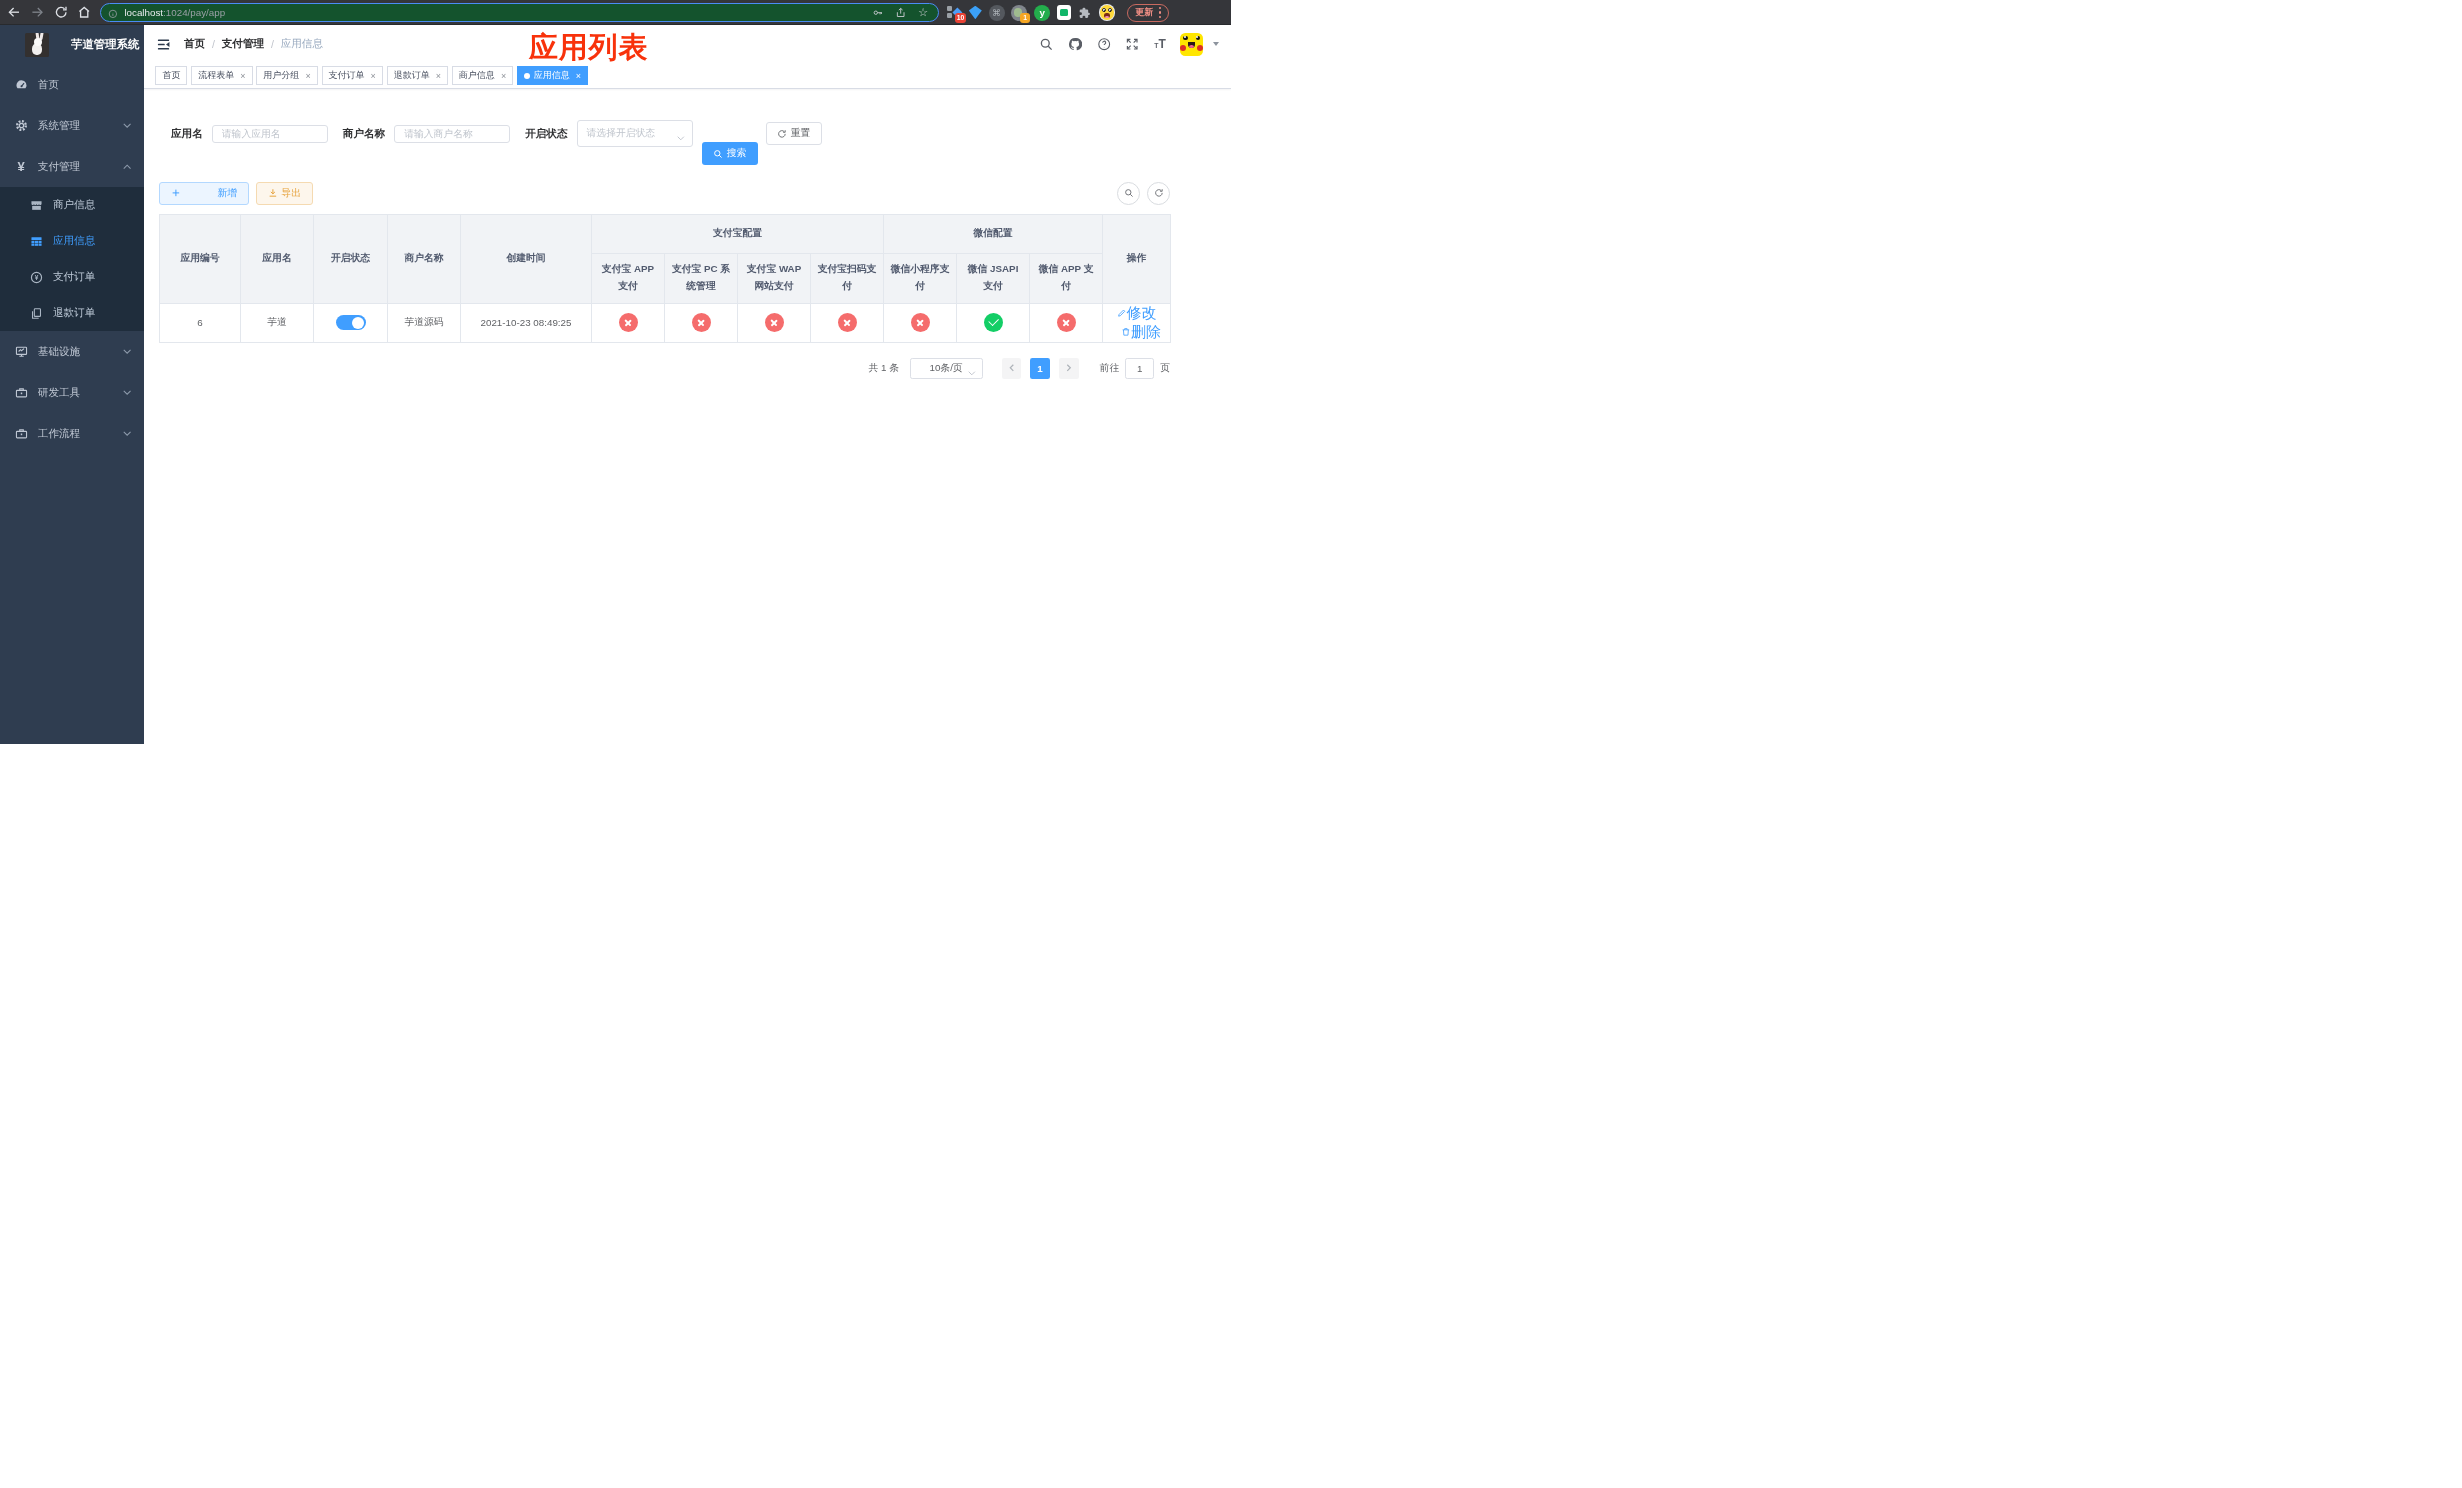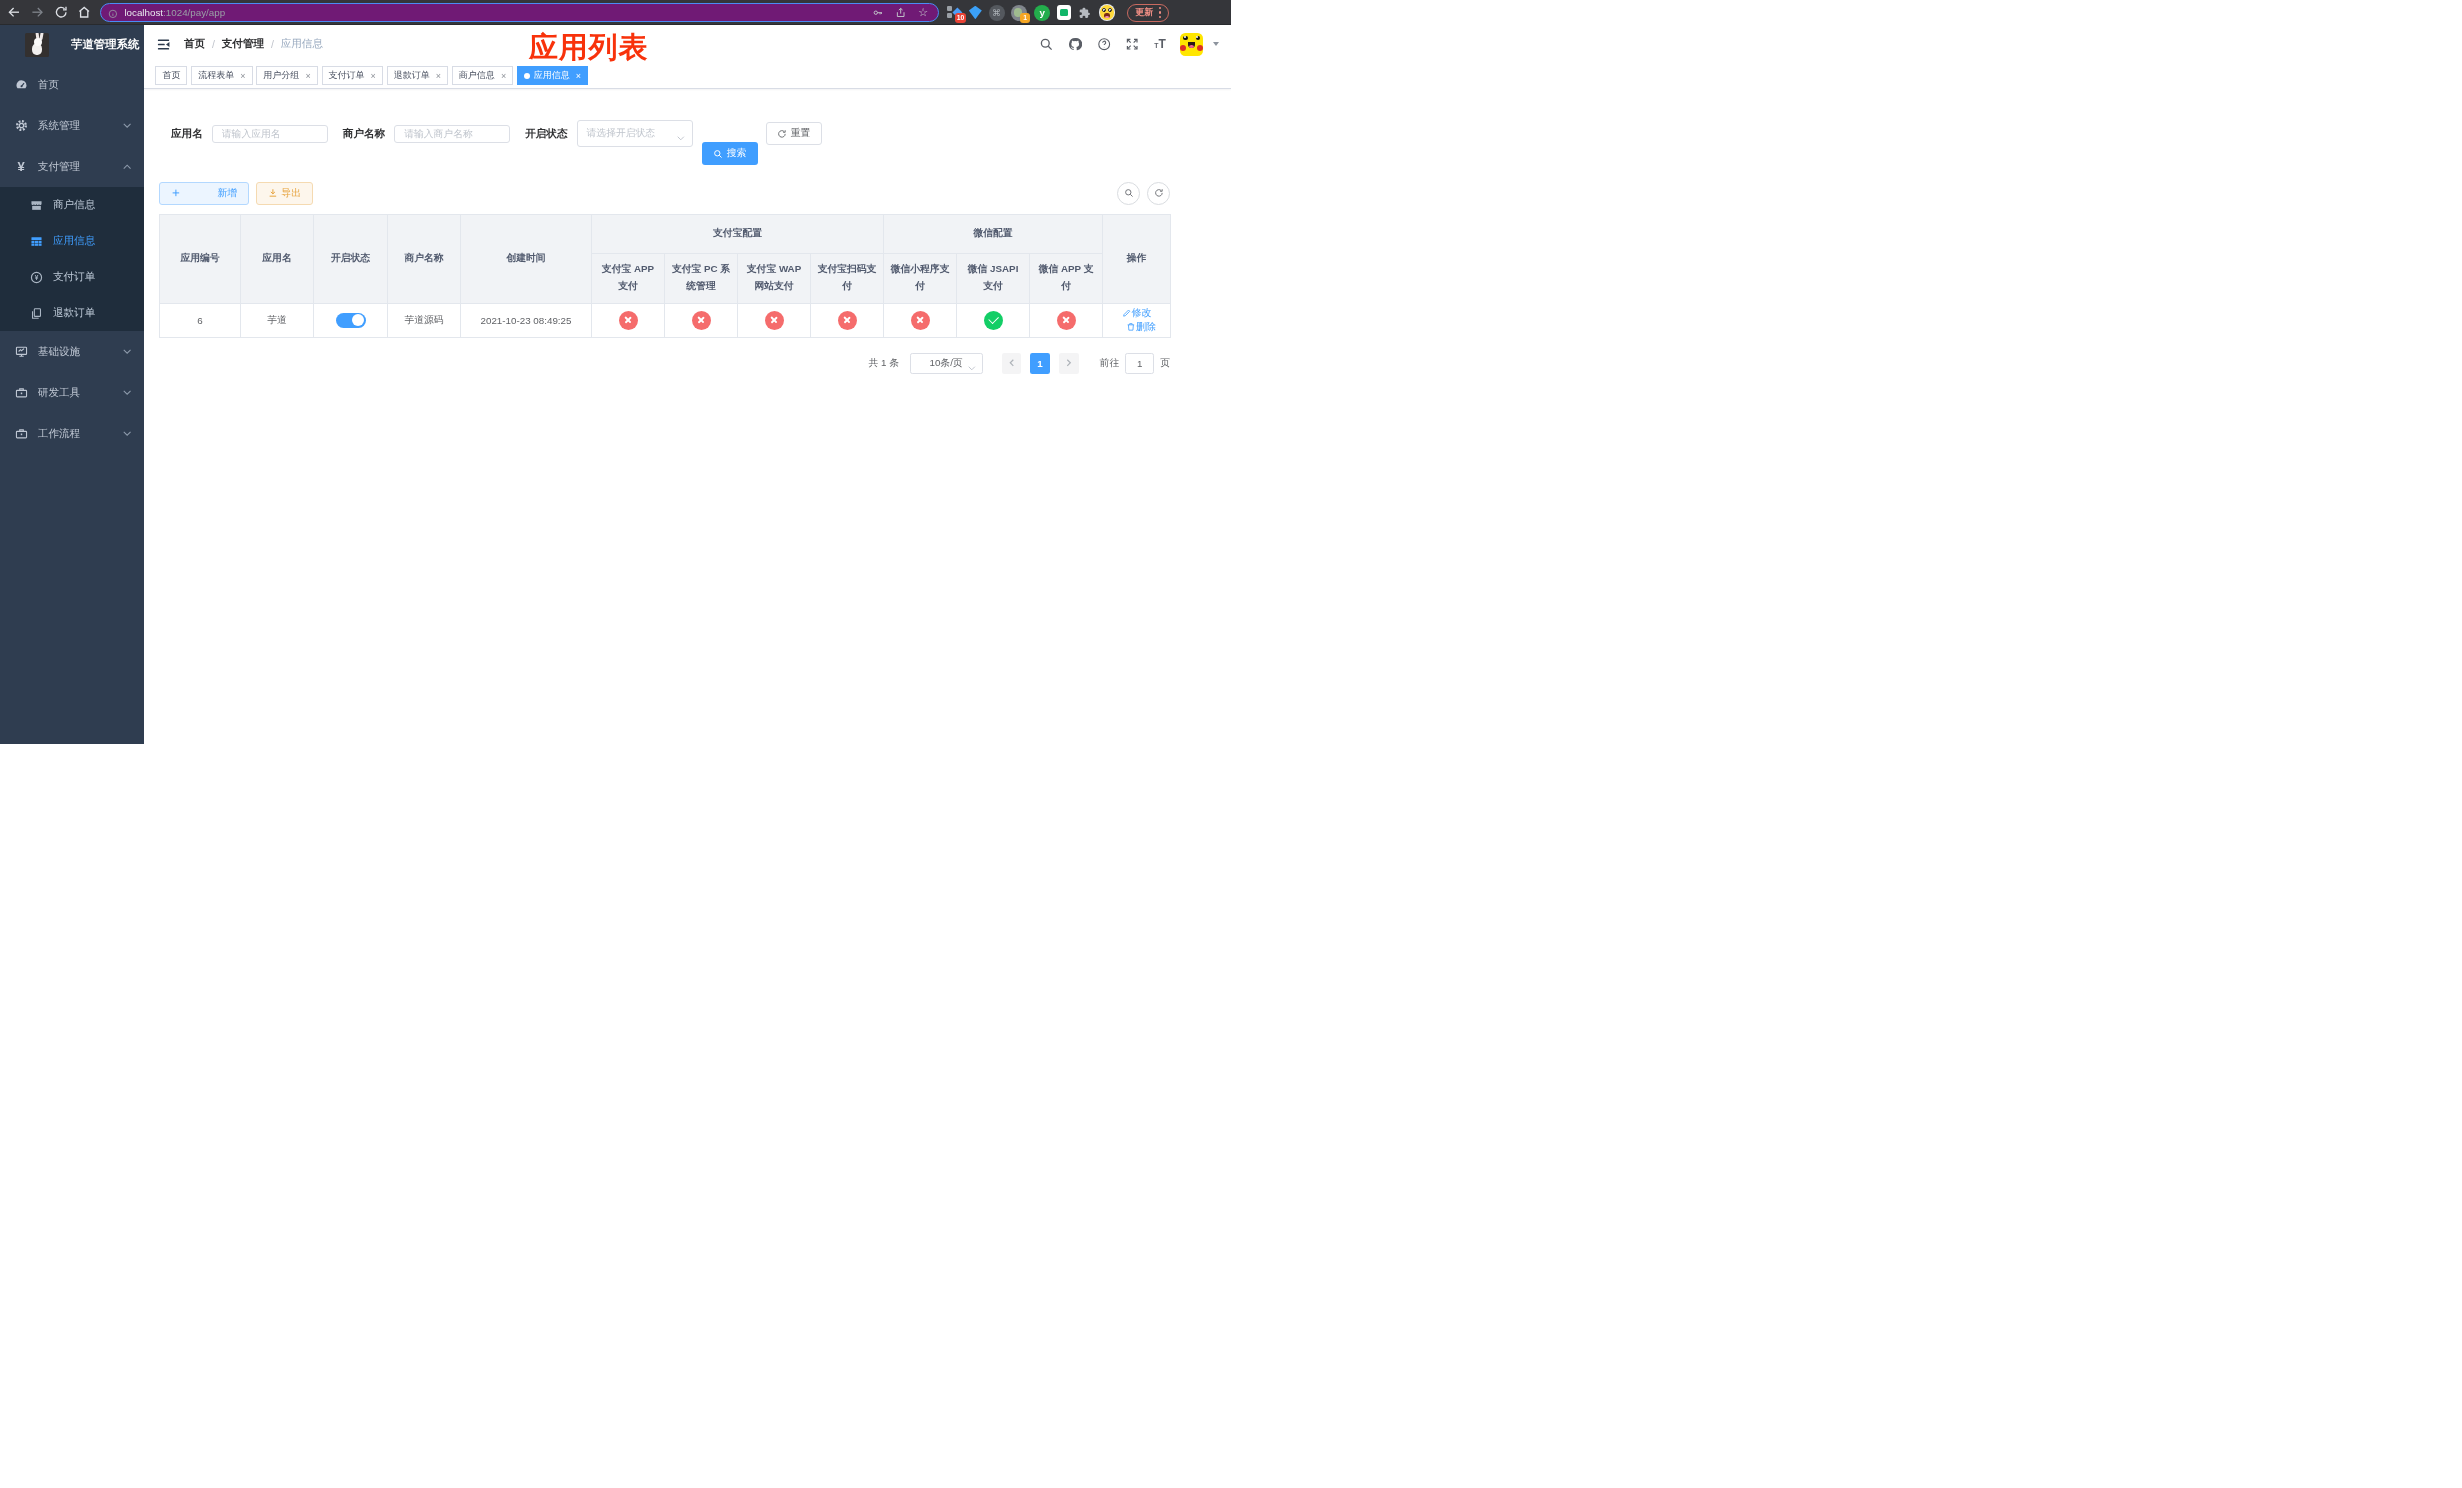--- a/index.html
+++ b/index.html
@@ -4,21 +4,21 @@
 <style>
   * { margin:0; padding:0; box-sizing:border-box; }
   body { font-family:"Liberation Sans","DejaVu Sans",sans-serif; background:#fff; }
   .stage { position:relative; width:1231px; height:744px; overflow:hidden; background:#fff; }
 
   
   .chrome { position:absolute; top:0; left:0; width:100%; height:25px; background:#35363a; border-bottom:0.8px solid #282a2d; }
   .nav-ic { position:absolute; top:5.3px; width:14.4px; height:14.4px; color:#dee1e6; }
   .nav-ic svg { width:100%; height:100%; display:block; }
   .omnibox { position:absolute; left:100px; top:3px; width:839px; height:19px; border-radius:9.8px;
-             background:#701a75; border:1.5px solid #4b8cf5; display:flex; align-items:center; }
+             background:#14532d; border:1.5px solid #4b8cf5; display:flex; align-items:center; }
   .omni-info { width:9.8px; height:9.8px; margin-left:6.8px; color:#9aa0a6; flex:none; }
   .omni-url { margin-left:6.8px; font-size:9.8px; white-space:nowrap; }
   .omni-url .dom { color:#e8eaed; }
   .omni-url .rest { color:#9aa0a6; }
   .omni-right { margin-left:auto; display:flex; align-items:center; gap:11.4px; margin-right:9.8px; color:#c3c7cb; }
   .omni-right .oic { width:11.4px; height:11.4px; }
   .oic svg { width:100%; height:100%; display:block; }
   .star-glyph { font-size:11.4px; line-height:11.4px; color:#c3c7cb; }
 
   .ext-cluster { position:absolute; left:946px; top:0; height:25px; display:flex; align-items:center; gap:6.8px; }
@@ -138,21 +138,21 @@
   .switch.on .knob { left:auto; right:1.5px; }
 
   .status-circle { position:relative; display:inline-block; width:19px; height:19px; border-radius:50%; vertical-align:middle; }
   .status-circle.fail { background:#f56c6c; }
   .status-circle.pass { background:#13ce66; }
   .status-circle.fail::before, .status-circle.fail::after { content:""; position:absolute; left:5.3px; top:8.7px; width:8.3px; height:1.5px; background:#fff; border-radius:0.8px; }
   .status-circle.fail::before { transform:rotate(45deg); }
   .status-circle.fail::after { transform:rotate(-45deg); }
   .status-circle.pass::before { content:""; position:absolute; left:5.3px; top:5.3px; width:7.6px; height:4.5px; border-left:1.5px solid #fff; border-bottom:1.5px solid #fff; transform:rotate(-45deg); }
 
-  .act-link { color:#409eff; font-size:10px; display:inline-flex; align-items:center; gap:0; cursor:pointer; }
+  .act-link { color:#409eff; font-size:15px; display:inline-flex; align-items:center; gap:0; cursor:pointer; }
   .act-link svg { width:9.8px; height:9.8px; }
   .act-link + .act-link { margin-left:9px; }
 
   
   .pager { width:1011px; margin-top:15px; display:flex; align-items:center; justify-content:flex-end; font-size:9.8px; color:#606266; }
   .pg-total { margin-right:10.6px; }
   .pg-size { position:relative; width:73px; height:21px; border:0.8px solid #dcdfe6; border-radius:2.3px; display:flex; align-items:center; justify-content:center; cursor:pointer; color:#606266; }
   .pg-size .sel-caret { position:absolute; right:6px; top:8.3px; width:7.6px; height:4.5px; color:#c0c4cc; }
   .pg-btn { width:19.7px; height:21px; background:#f4f4f5; border-radius:2.3px; display:flex; align-items:center; justify-content:center; color:#aeb3b9; cursor:pointer; }
   .pg-btn.prev { margin-left:19px; }

